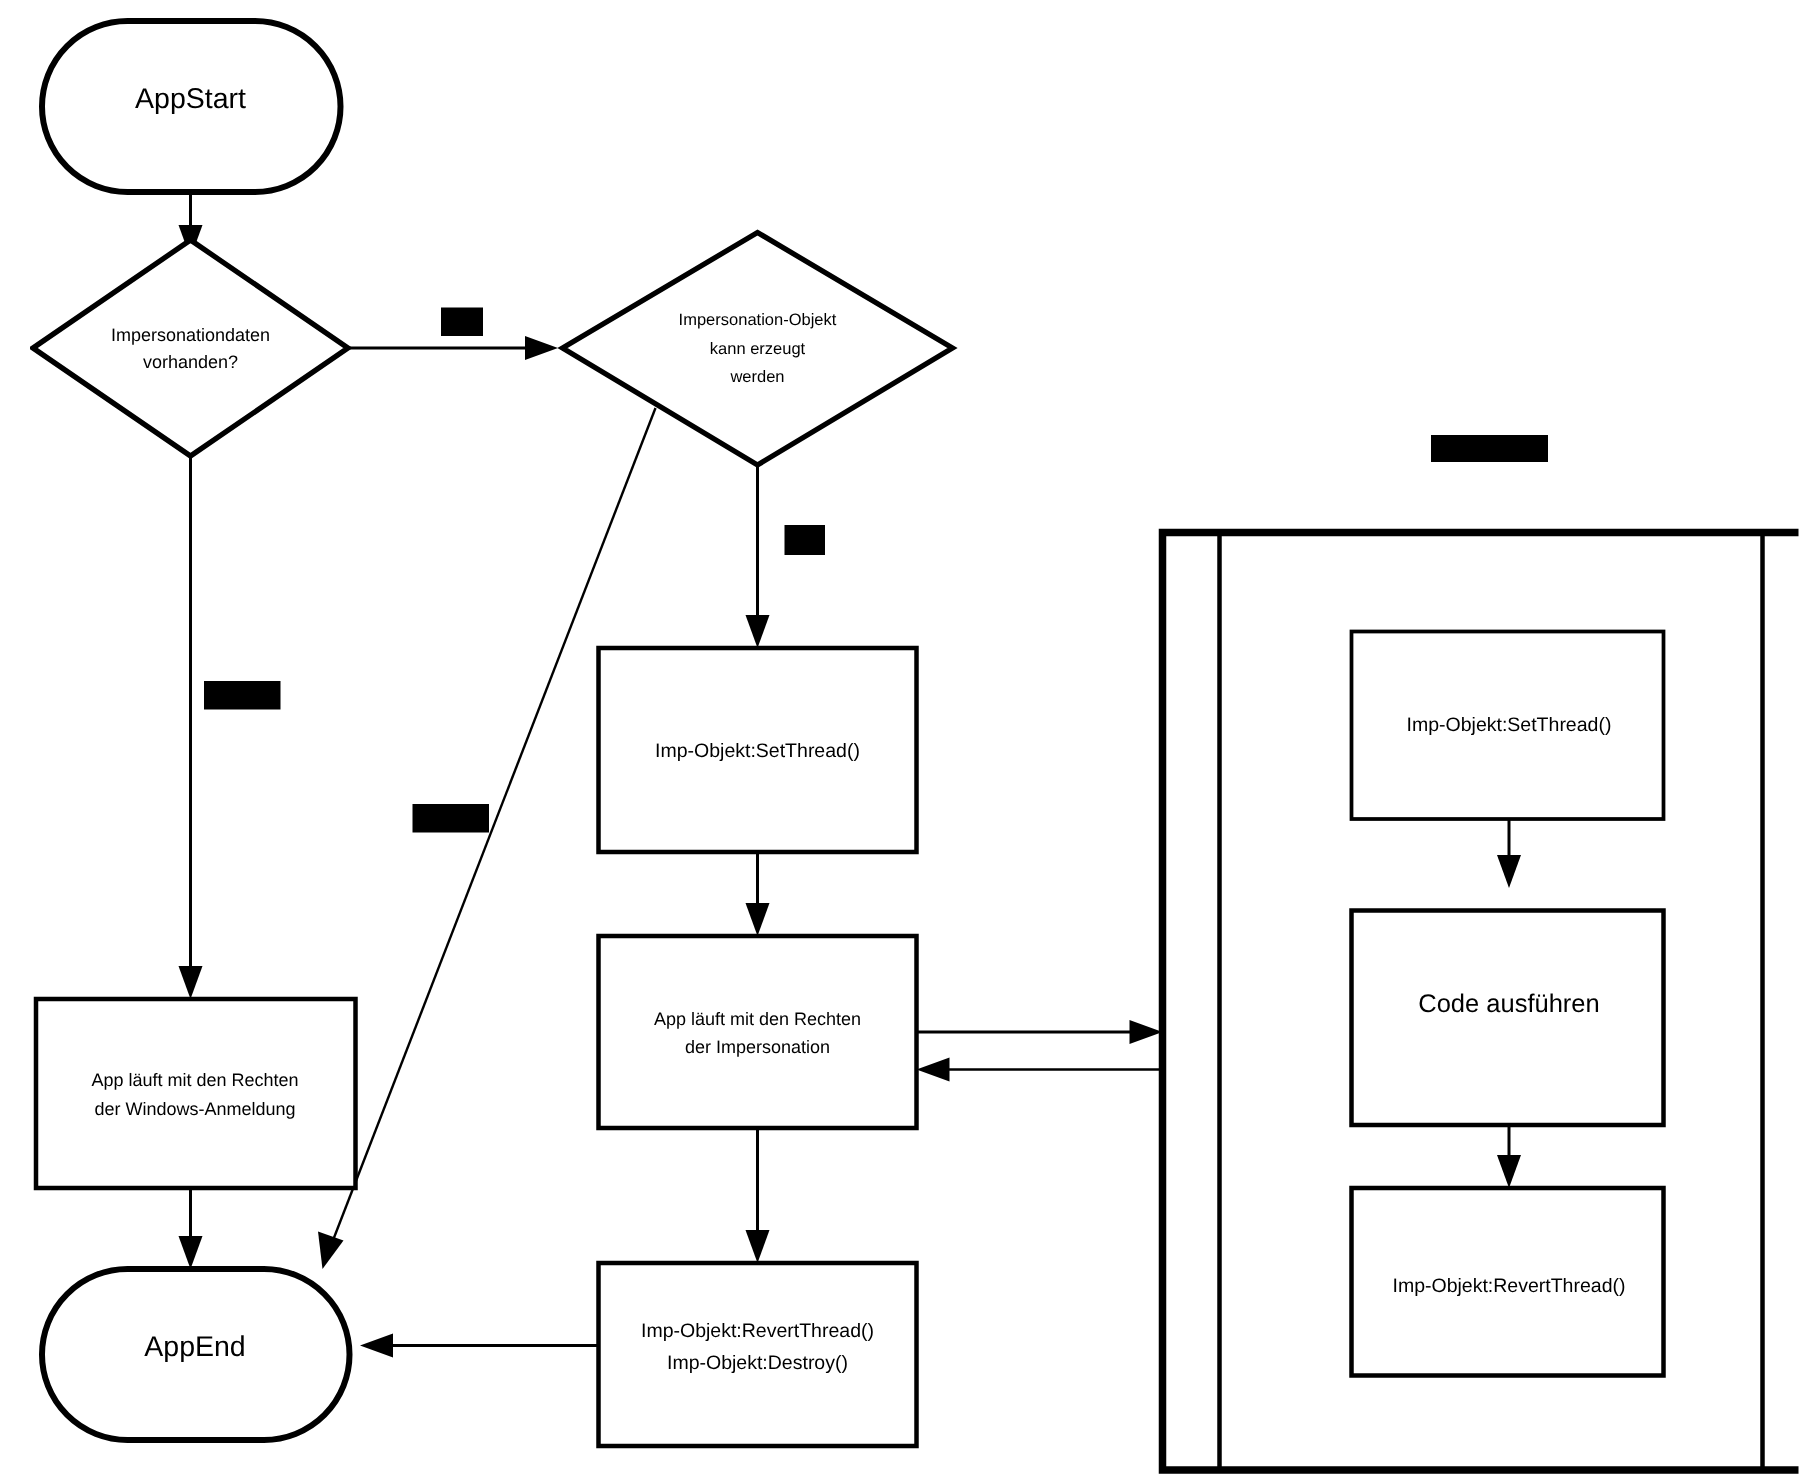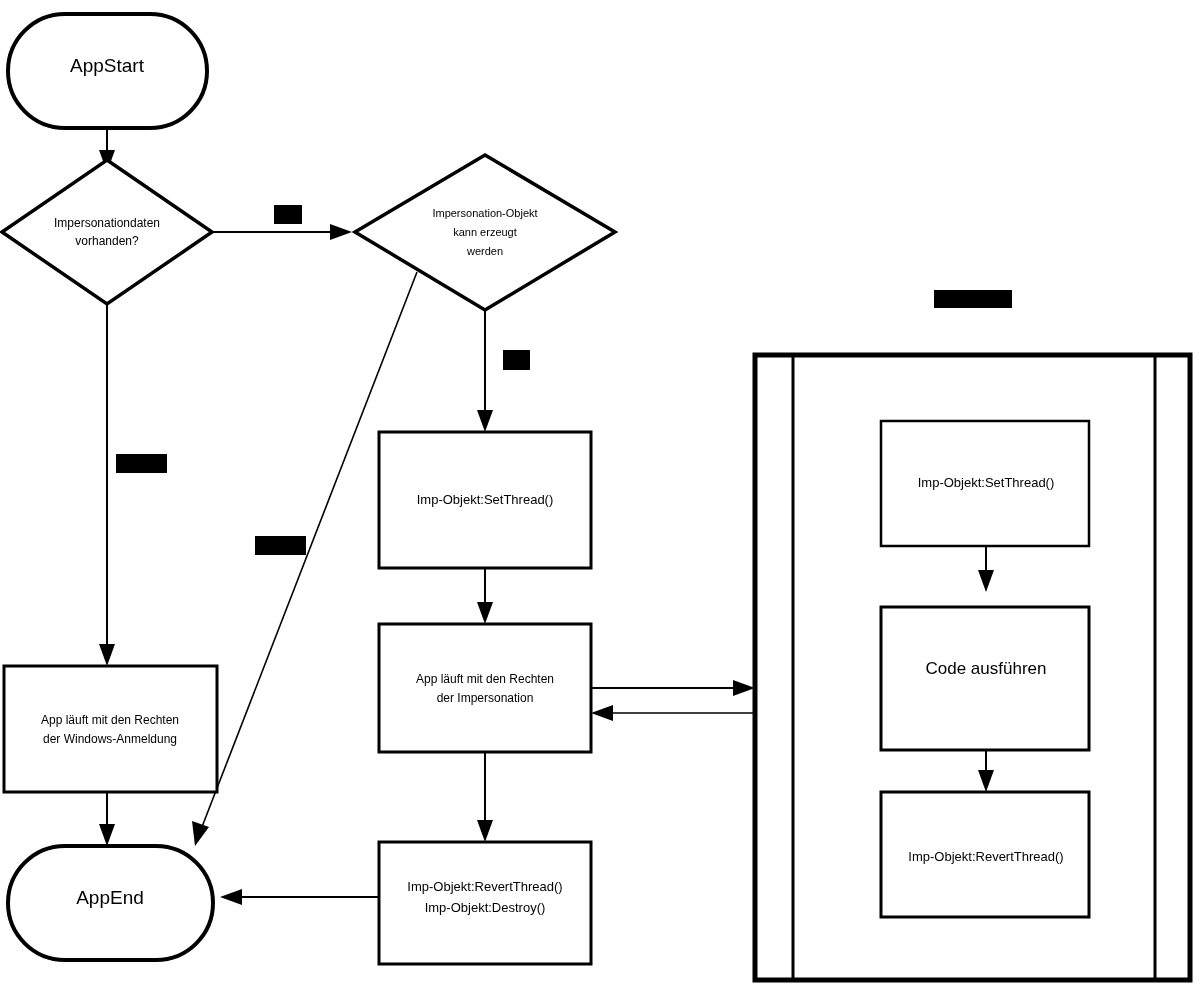--- a/index.html
+++ b/index.html
@@ -10,20 +10,21 @@
   body {
     width: 1199px;
     height: 988px;
     font-family: "Liberation Sans", sans-serif;
     overflow: hidden;
   }
   #diagram-root {
     position: relative;
     width: 1018px;
     height: 988px;
+    margin-left: 20px;
   }
   svg#flow {
     display: block;
     width: 1199px;
     height: 988px;
   }
   .node-shape {
     fill: #ffffff;
     stroke: #000000;
   }

